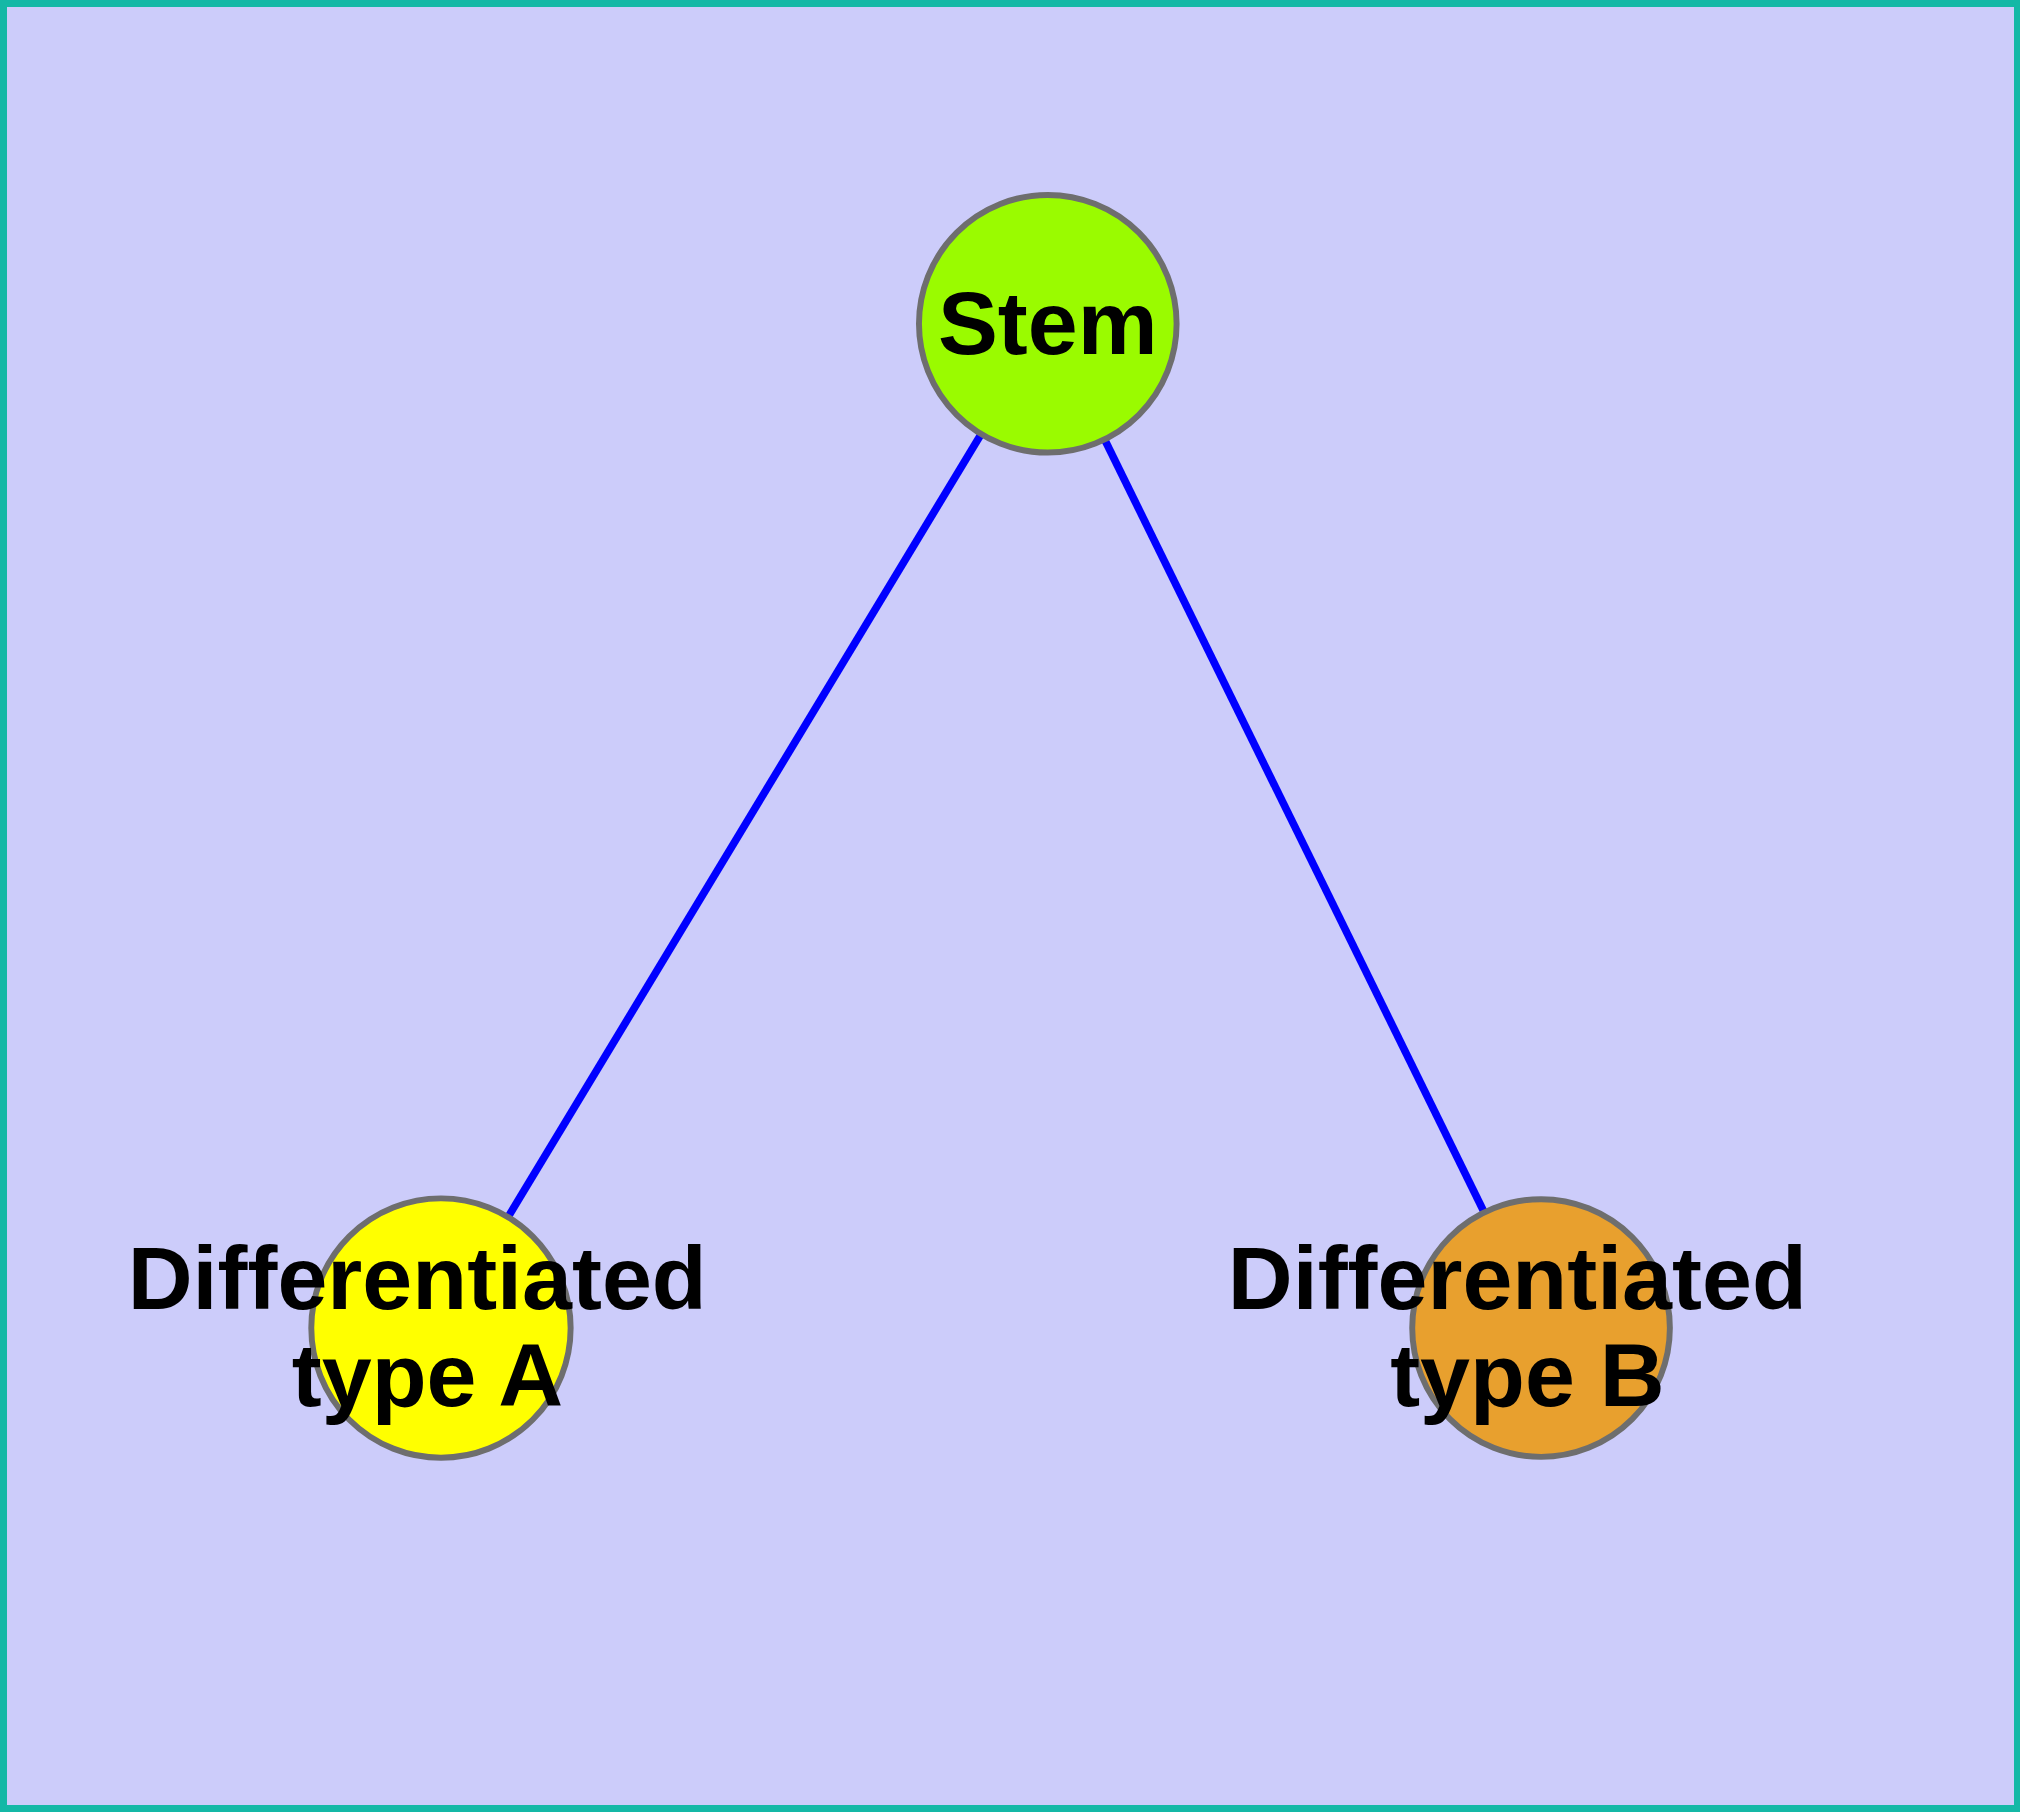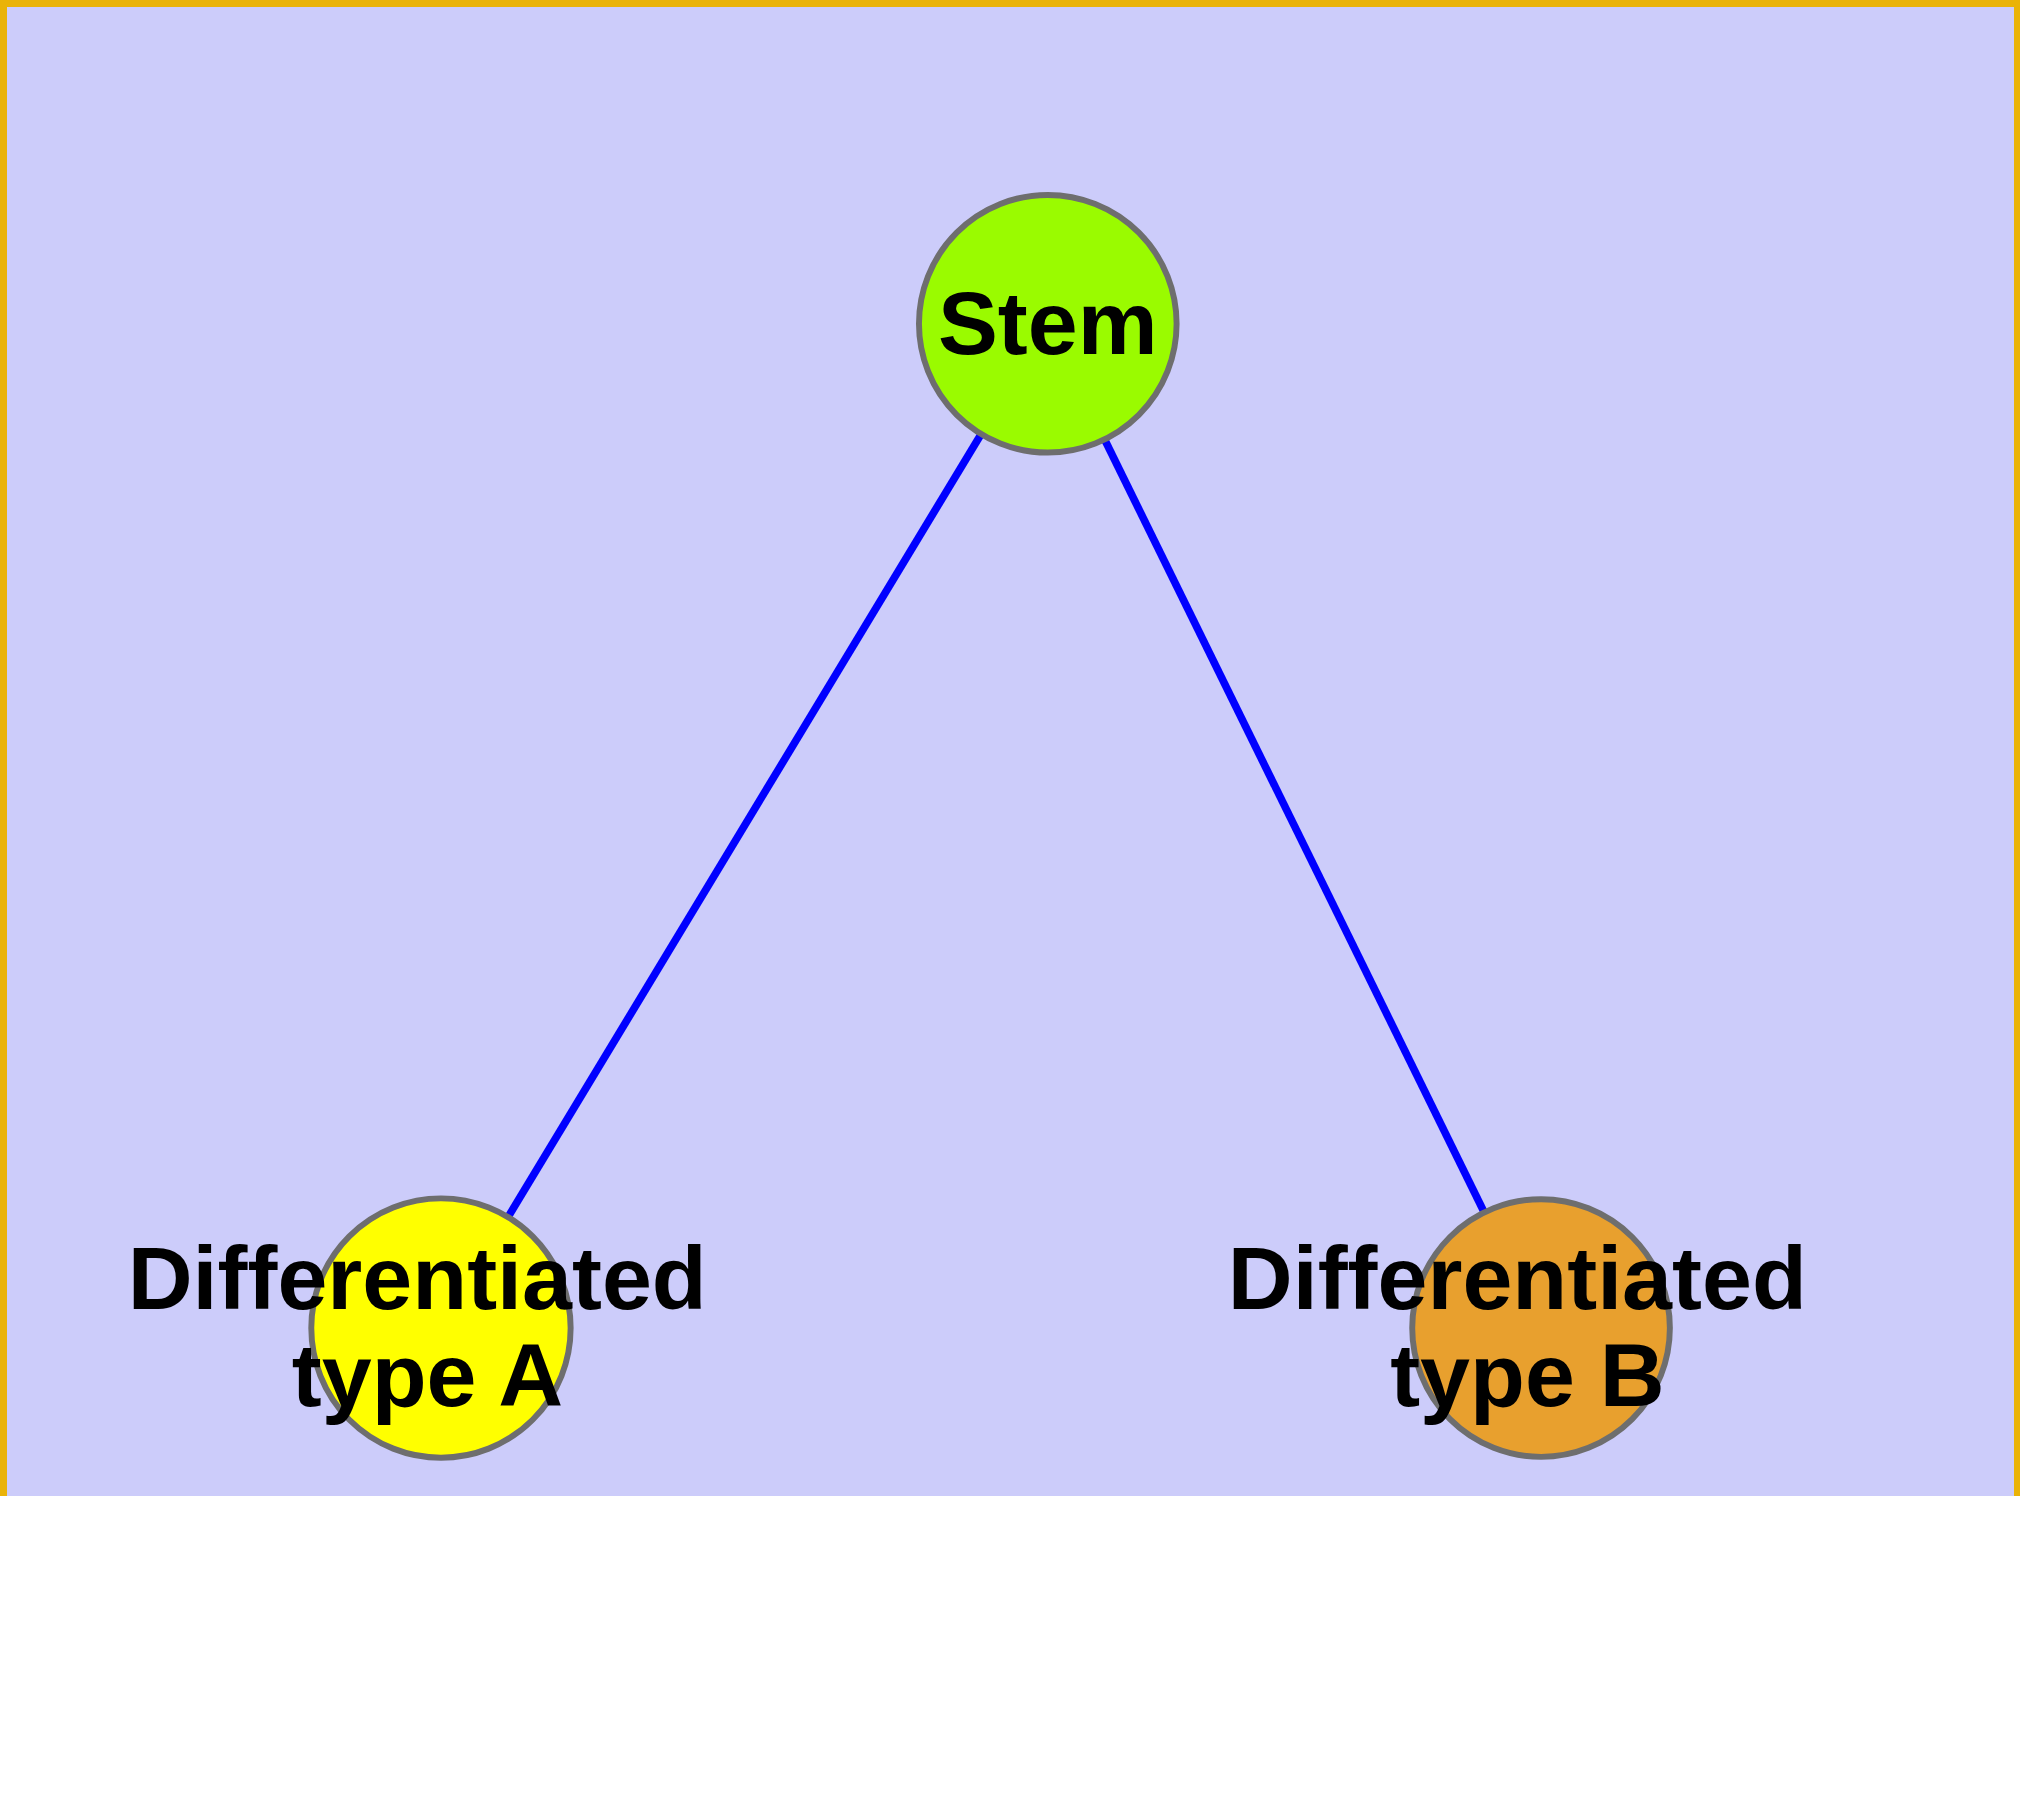--- a/index.html
+++ b/index.html
@@ -4,22 +4,22 @@
 <title>Cell differentiation graph</title>
 <style>
   html, body {
     margin: 0;
     padding: 0;
     background: #ffffff;
   }
   #canvas {
     position: relative;
     width: 2021px;
-    height: 1496px;
-    background: #eab308;
+    height: 1812px;
+    background: #14b8a6;
     overflow: hidden;
     font-family: "Liberation Sans", sans-serif;
   }
   #plot-area {
     position: absolute;
     left: 6.8px;
     top: 6.8px;
     width: 2007px;
     height: 1798px;
     background: #ccccfa;

